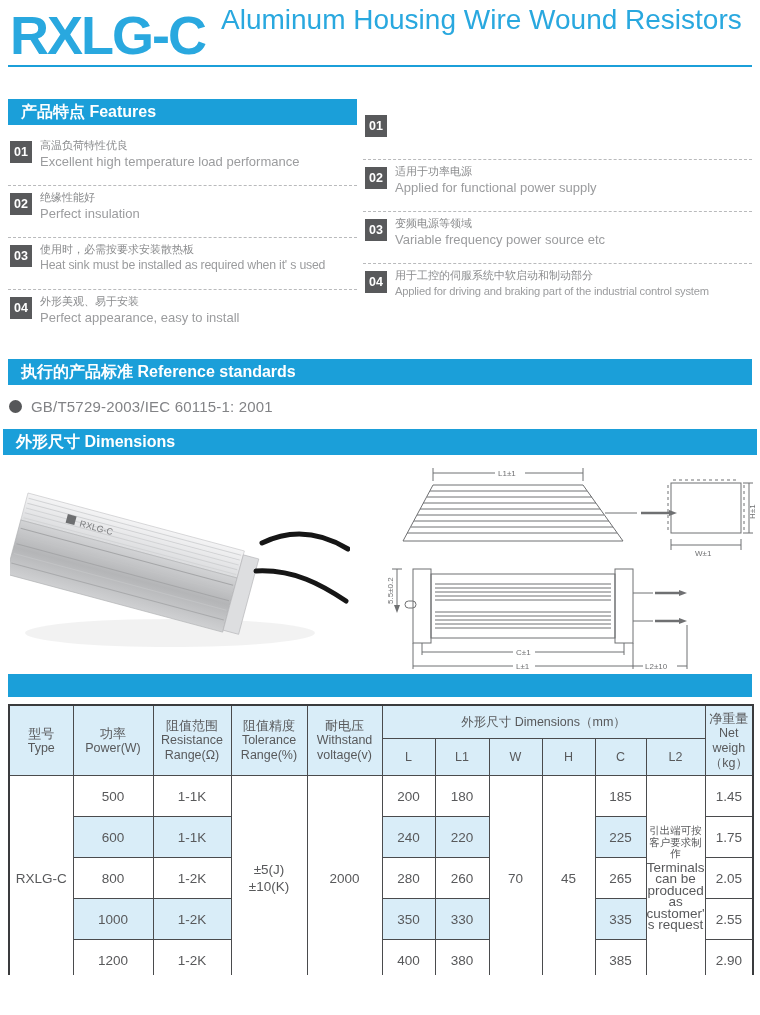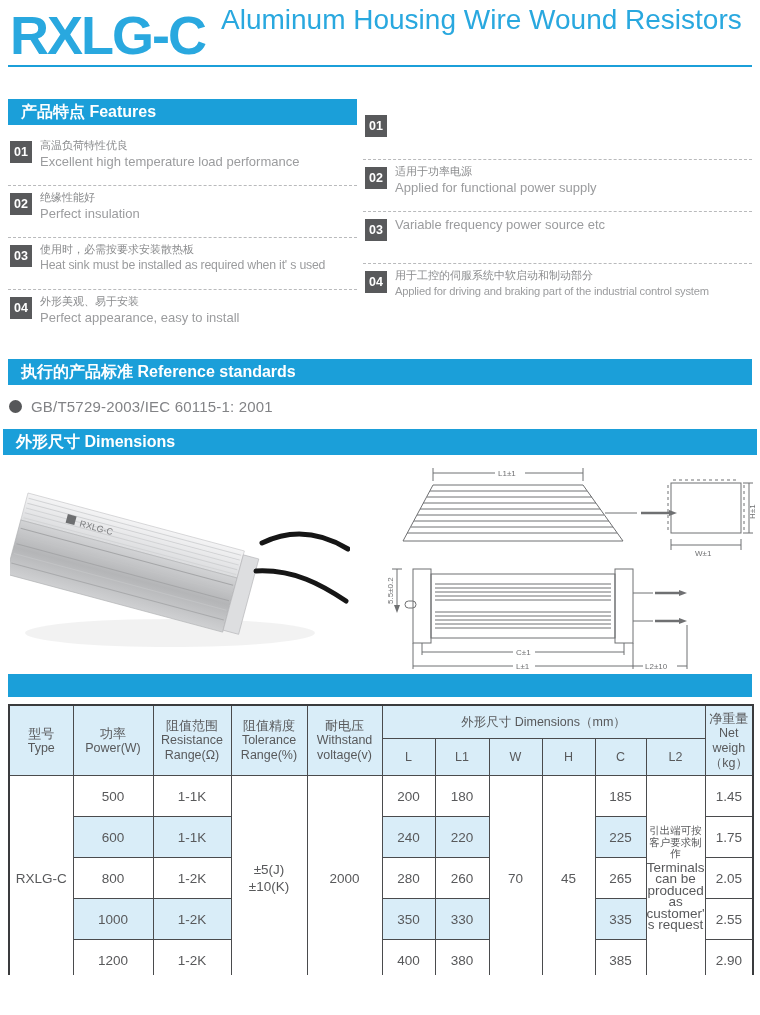--- a/index.html
+++ b/index.html
@@ -120,20 +120,21 @@
         <div class="item">
           <div class="badge">02</div>
           <div>
               <div class="item-zh">适用于功率电源</div>
                <div class="item-en">Applied  for functional power supply</div>
             </div>
         </div>
         <div class="item">
           <div class="badge">03</div>
           <div>
+              <div class="item-zh">变频电源等领域</div>
                <div class="item-en">Variable frequency power source etc</div>
             </div>
         </div>
         <div class="item">
           <div class="badge">04</div>
           <div>
               <div class="item-zh">用于工控的伺服系统中软启动和制动部分</div>
                <div class="item-en">Applied for driving and braking part of the industrial control system</div>
             </div>
         </div>

